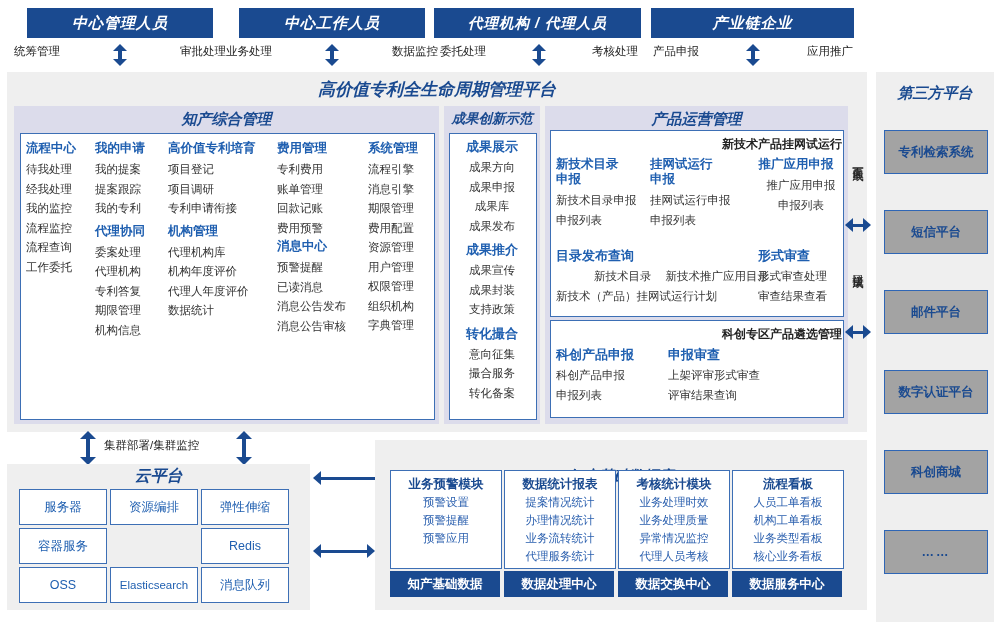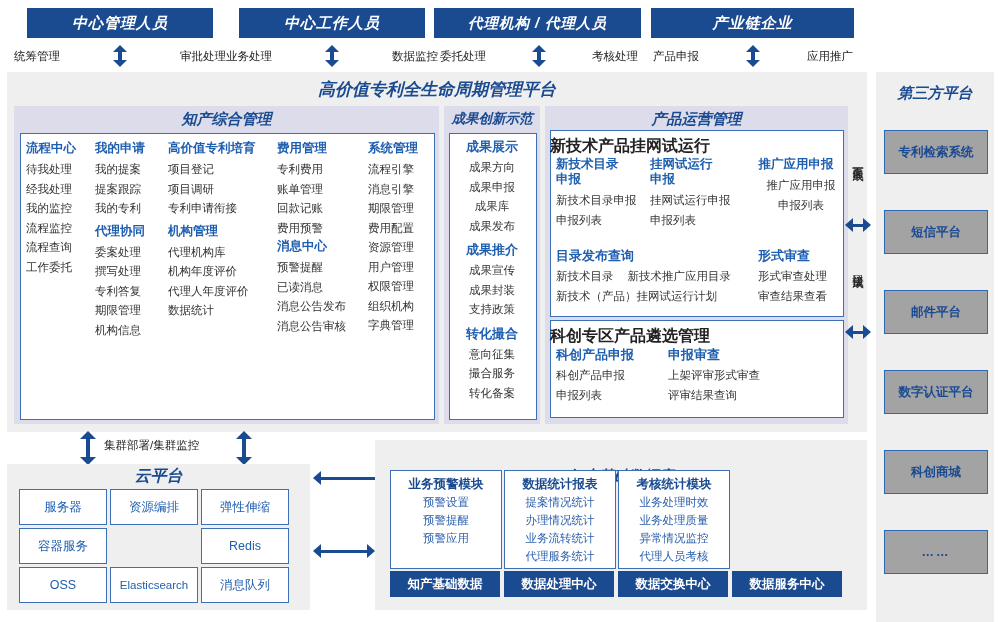--- a/index.html
+++ b/index.html
@@ -12,21 +12,21 @@
   }
   #root{position:relative;width:1000px;height:622px;}
 
   
   .navybar{
     position:absolute;background:#1a4a90;color:#fff;
     font-weight:bold;font-size:15px;letter-spacing:1px;
     display:flex;align-items:center;justify-content:center;
     font-style:italic;
   }
-  .rolecap{position:absolute;display:flex;align-items:center;justify-content:space-between;}
+  .rolecap{position:absolute;display:flex;justify-content:space-between;}
   .rolecap .rl{font-size:11.5px;color:#222;white-space:nowrap;}
   .updown{
     width:14px;height:22px;position:relative;flex:0 0 14px;
   }
   .updown:before,.updown:after{
     content:"";position:absolute;left:3px;width:0;height:0;
   }
   .updown:before{top:0;border-left:7px solid transparent;border-right:7px solid transparent;border-bottom:7px solid #1a4a90;left:0;}
   .updown:after{bottom:0;border-left:7px solid transparent;border-right:7px solid transparent;border-top:7px solid #1a4a90;left:0;}
   .updown i{position:absolute;left:5px;top:5px;width:4px;height:12px;background:#1a4a90;display:block;}
@@ -41,21 +41,21 @@
   .platformtitle{
     position:absolute;text-align:center;color:#1a4a90;
     font-weight:bold;font-style:italic;font-size:17px;width:100%;
   }
   .colhead{
     color:#1f5fb0;font-weight:bold;font-size:12.5px;line-height:15px;white-space:nowrap;
   }
   .item{color:#333;font-size:11.5px;line-height:19.5px;white-space:nowrap;}
   .col{position:absolute;}
   .subtitle{
-    position:absolute;text-align:left;font-weight:bold;font-size:16px;color:#222;width:100%;
+    position:absolute;text-align:right;font-weight:bold;font-size:12px;color:#222;width:100%;
   }
 
   
   .tpbox{
     position:absolute;border:1.5px solid #2f66b5;background:#a3a3a3;
     display:flex;align-items:center;justify-content:center;
     color:#1a4a90;font-size:12.5px;font-weight:bold;
   }
   .vlabel{
     position:absolute;writing-mode:vertical-rl;text-orientation:upright;
@@ -157,21 +157,21 @@
   <div class="col" style="left:95px;top:141px;width:66px;">
     <div class="colhead">我的申请</div>
     <div style="height:4px"></div>
     <div class="item">我的提案</div>
     <div class="item">提案跟踪</div>
     <div class="item">我的专利</div>
     <div style="height:5px"></div>
     <div class="colhead">代理协同</div>
     <div style="height:4px"></div>
     <div class="item">委案处理</div>
-    <div class="item">撰写处理</div>
+    <div class="item">代理机构</div>
     <div class="item">专利答复</div>
     <div class="item">期限管理</div>
     <div class="item">机构信息</div>
   </div>
 
   <div class="col" style="left:168px;top:141px;width:96px;">
     <div class="colhead">高价值专利培育</div>
     <div style="height:4px"></div>
     <div class="item">项目登记</div>
     <div class="item">项目调研</div>
@@ -260,21 +260,21 @@
   <div class="col" style="left:758px;top:157px;width:86px;text-align:center;">
     <div class="colhead" style="white-space:normal;width:76px;">推广应用申报</div>
     <div style="height:4px"></div>
     <div class="item">推广应用申报</div>
     <div class="item">申报列表</div>
   </div>
 
   <div class="col" style="left:556px;top:248px;width:200px;">
     <div class="colhead" style="font-size:13px;">目录发布查询</div>
     <div style="height:4px"></div>
-    <div style="display:flex;gap:14px;">
+    <div style="display:flex;gap:14px;margin-left:38px;">
       <span class="item">新技术目录</span>
       <span class="item">新技术推广应用目录</span>
     </div>
     <div class="item">新技术（产品）挂网试运行计划</div>
   </div>
   <div class="col" style="left:758px;top:248px;width:86px;">
     <div class="colhead" style="font-size:13px;">形式审查</div>
     <div style="height:4px"></div>
     <div class="item">形式审查处理</div>
     <div class="item">审查结果查看</div>
@@ -373,15 +373,22 @@
 
   <div class="dbcell" style="left:618px;top:470px;width:110px;height:97px;">
      <div class="dbhead">考核统计模块</div>
      <div class="dbitem">业务处理时效</div>
      <div class="dbitem">业务处理质量</div>
      <div class="dbitem">异常情况监控</div>
      <div class="dbitem">代理人员考核</div>
   </div>
   <div class="dbfoot" style="left:618px;top:571px;width:110px;height:26px;">数据交换中心</div>
 
+  <div class="dbcell" style="left:732px;top:470px;width:110px;height:97px;">
+     <div class="dbhead">流程看板</div>
+     <div class="dbitem">人员工单看板</div>
+     <div class="dbitem">机构工单看板</div>
+     <div class="dbitem">业务类型看板</div>
+     <div class="dbitem">核心业务看板</div>
+  </div>
   <div class="dbfoot" style="left:732px;top:571px;width:110px;height:26px;">数据服务中心</div>
 
 </div>
 
 </body></html>

